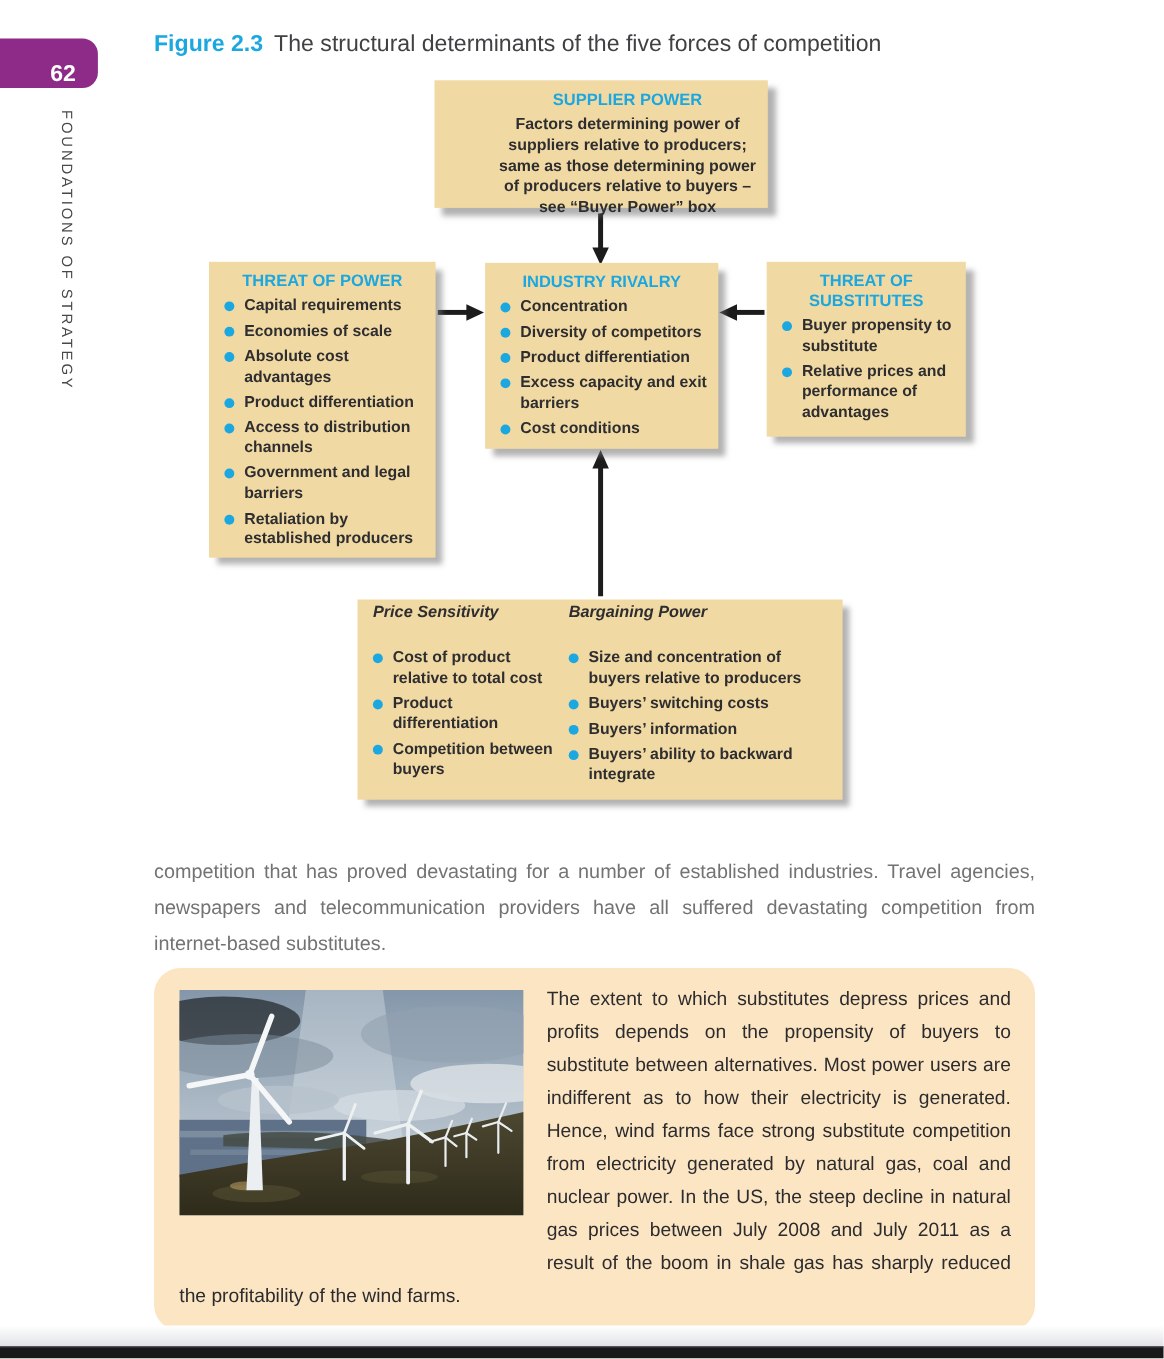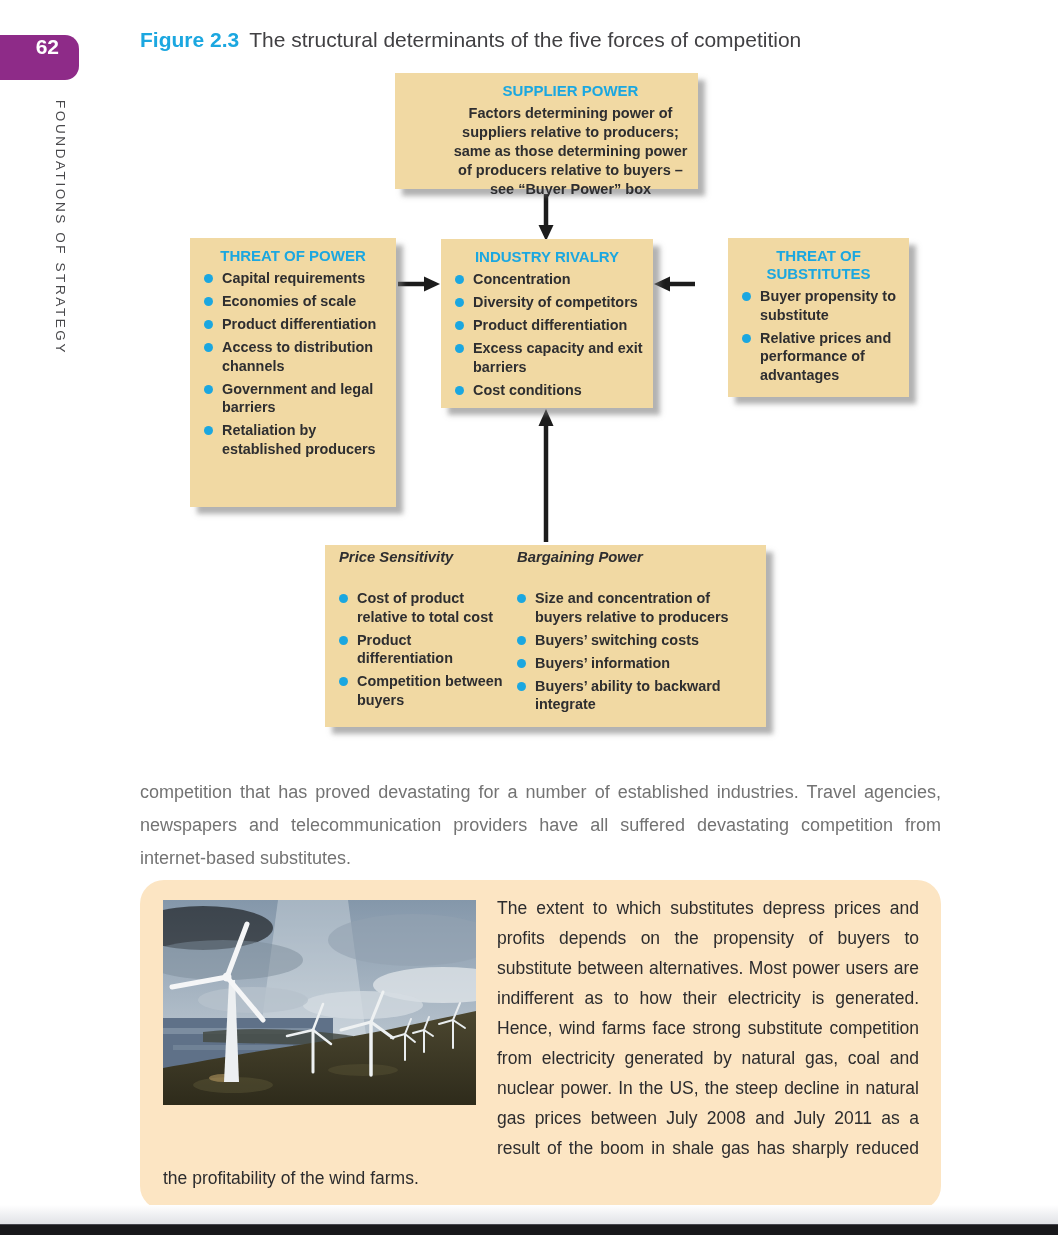--- a/index.html
+++ b/index.html
@@ -2,23 +2,23 @@
 <html><head>
 <meta charset="utf-8">
 <style>
   html,body{margin:0;padding:0;background:#ffffff;}
   .page{
     position:relative;width:1058px;height:1235px;background:#ffffff;
     font-family:"Liberation Sans",sans-serif;overflow:hidden;
   }
   
   .page-tab{
-    position:absolute;left:0;top:35px;width:79px;height:45px;
+    position:absolute;left:0;top:35px;width:89px;height:45px;
     background:#8e2b88;border-radius:0 14px 14px 0;
-    display:flex;align-items:flex-start;justify-content:flex-end;
+    display:flex;align-items:flex-end;justify-content:flex-end;
     padding-right:20px;box-sizing:border-box;
     color:#ffffff;font-size:21px;font-weight:bold;
   }
   .side-label{
     position:absolute;left:53px;top:100px;height:260px;
     writing-mode:vertical-rl;
     font-size:13.5px;letter-spacing:2.6px;color:#48484b;
     white-space:nowrap;
   }
   
@@ -42,21 +42,21 @@
     position:relative;padding-left:18px;margin-bottom:4.5px;
     font-size:14.4px;font-weight:600;line-height:18.5px;
   }
   .dbox li::before{
     content:"";position:absolute;left:0;top:5px;width:9px;height:9px;
     border-radius:50%;background:#1ba7e0;
   }
   .box-supplier{left:395px;top:73px;width:303px;height:116px;padding-left:48px;}
   .box-entry{left:190px;top:238px;width:206px;height:269px;}
   .box-rivalry{left:441px;top:239px;width:212px;height:169px;}
-  .box-substitutes{left:697px;top:238px;width:181px;height:159px;margin-left:31px;}
+  .box-substitutes{left:697px;top:238px;width:181px;height:159px;}
   .box-buyer{left:325px;top:545px;width:441px;height:182px;}
   .buyer-cols{display:flex;margin:2px 10px 0 12px;}
   .buyer-col{box-sizing:border-box;}
   .buyer-col.c1{width:178px;}
   .buyer-col.c2{flex:1;}
   .col-heading{font-style:italic;font-weight:600;font-size:14.8px;margin:2px 0 24px 2px;}
   
   .arrows{position:absolute;left:0;top:0;width:1058px;height:760px;pointer-events:none;}
   
   .body-par{
@@ -116,20 +116,21 @@
   <div class="dbox box-supplier">
     <div class="hd">SUPPLIER POWER</div>
     <div class="centerbody">Factors determining power of suppliers relative to producers; same as those determining power of producers relative to buyers – see “Buyer Power” box</div>
   </div>
 
   <div class="dbox box-entry">
     <div class="hd">THREAT OF POWER</div>
     <ul>
         <li>Capital requirements</li>
         <li>Economies of scale</li>
+        <li>Absolute cost advantages</li>
         <li>Product differentiation</li>
         <li>Access to distribution channels</li>
         <li>Government and legal barriers</li>
         <li>Retaliation by established producers</li>
       </ul>
   </div>
 
   <div class="dbox box-rivalry">
     <div class="hd">INDUSTRY RIVALRY</div>
     <ul>

